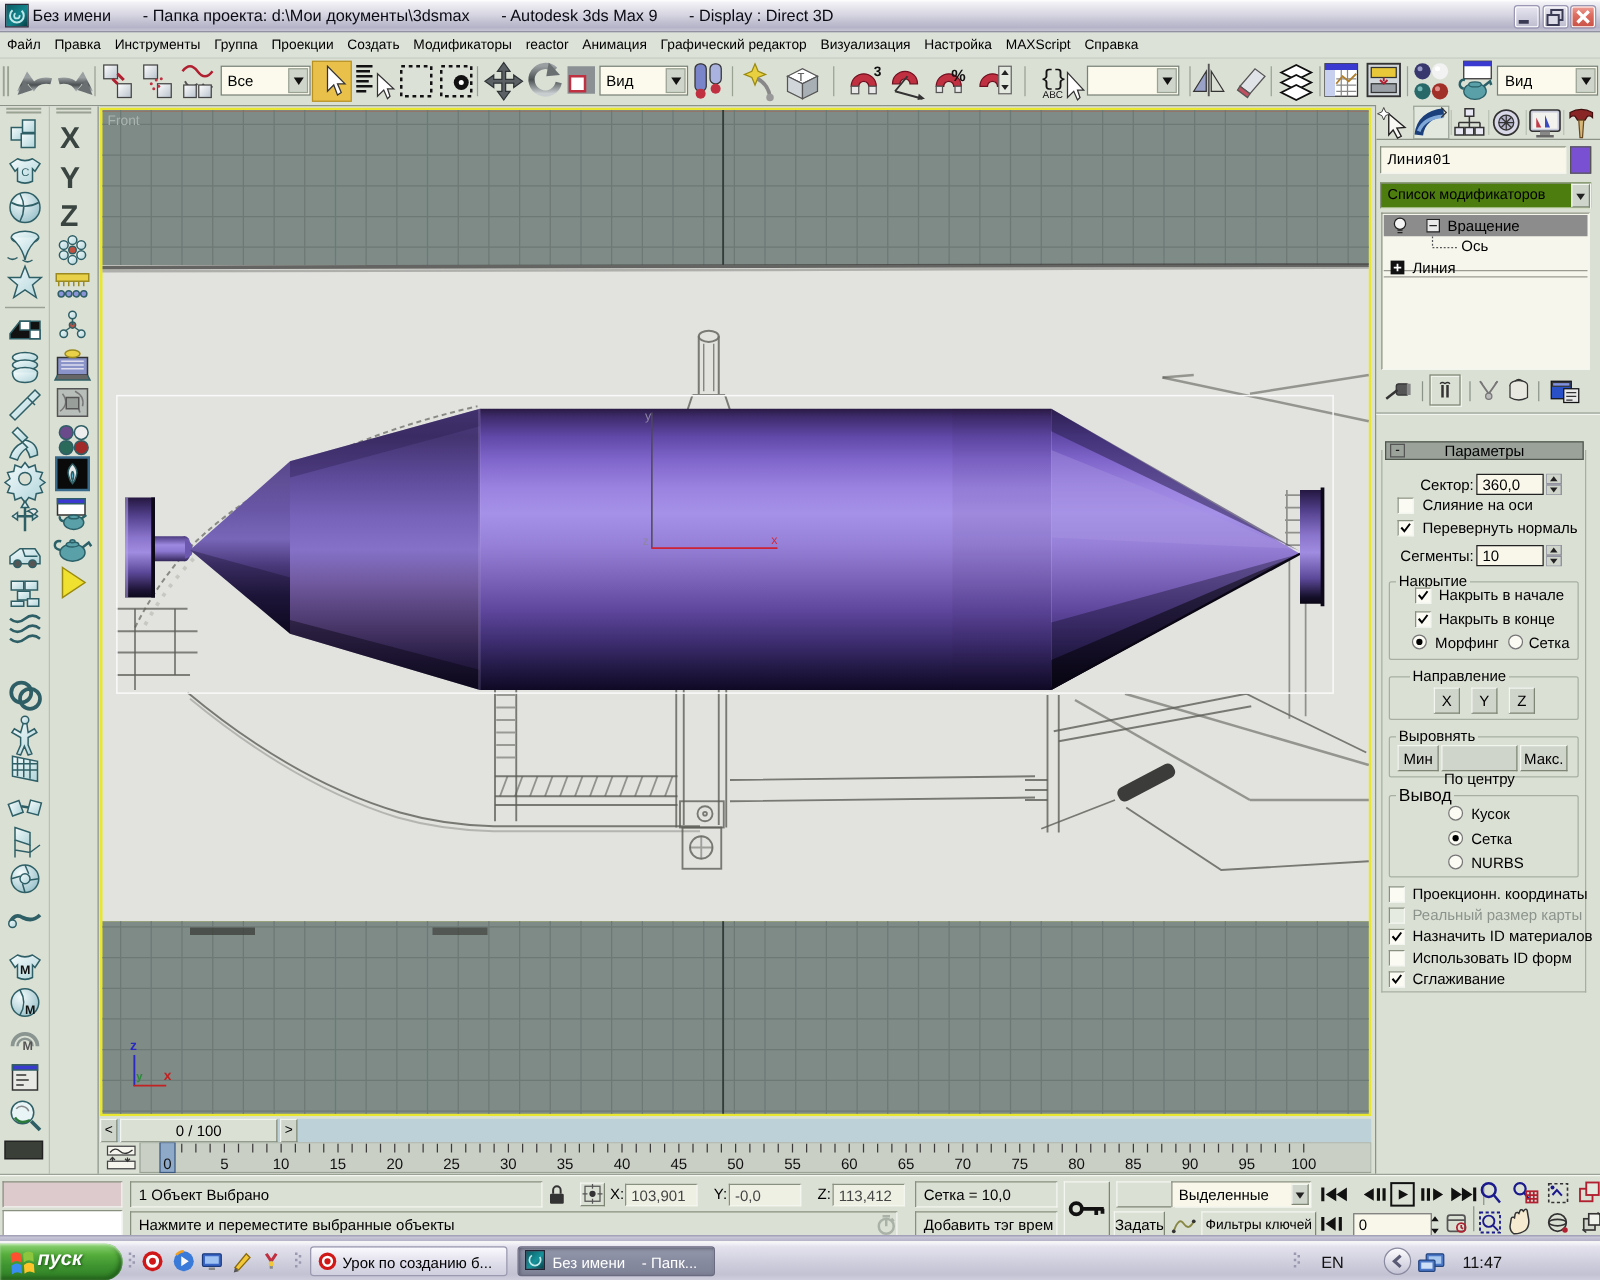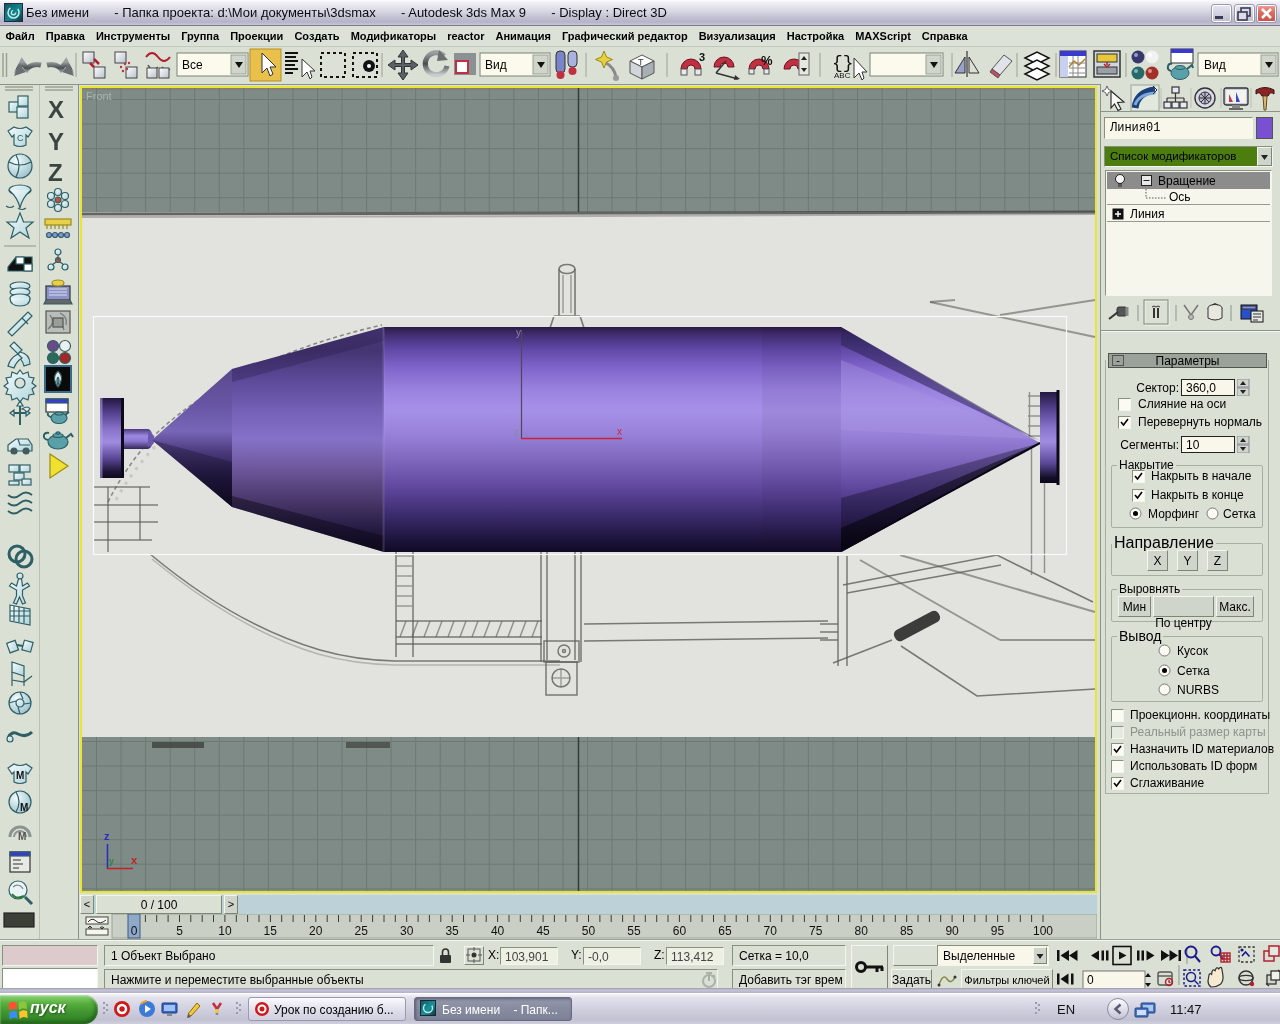--- a/index.html
+++ b/index.html
@@ -9,21 +9,21 @@
 
 #titlebar{left:0;top:0;width:1280px;height:26px;
 background:linear-gradient(#ffffff 0%,#f2f1f6 8%,#d8d7e2 45%,#c2c1d2 70%,#b5b3c7 88%,#c8c7d6 100%);
 border-bottom:1px solid #7a7990;}
 #titletext{left:26px;top:5px;font-size:13px;font-weight:normal;color:#0a0a12;letter-spacing:0px;white-space:pre;}
 .winbtn{top:4px;width:21px;height:19px;border-radius:3px;border:1px solid #9a98b5;box-shadow:inset 0 0 0 1px #fff;}
 #btnmin{left:1211px;background:linear-gradient(#e7e6f0,#bdbccf);}
 #btnmax{left:1234px;background:linear-gradient(#e7e6f0,#bdbccf);}
 #btnclose{left:1256px;background:linear-gradient(#f0a29a 0%,#dd6f62 40%,#c94f44 100%);}
 
-#menubar{left:0;top:26px;width:1280px;height:21px;background:#dce2d8;border-bottom:1px solid #c2c9bd;font-weight:bold;}
+#menubar{left:0;top:26px;width:1280px;height:21px;background:#dce2d8;border-bottom:1px solid #c2c9bd;}
 #menubar span{display:inline-block;font-size:11px;color:#000;padding:4px 5.5px 0 5.5px;}
 
 #toolbar{left:0;top:47px;width:1280px;height:38px;background:#dbe0d5;border-bottom:1px solid #8b9389;}
 
 #leftbar{left:0;top:85px;width:80px;height:855px;background:#dbe0d5;}
 
 #viewport{left:80px;top:86px;width:1017px;height:807px;}
 
 #timeslider{left:80px;top:895px;width:1017px;height:19px;background:#bdd2d8;}
 #trackbar{left:80px;top:914px;width:1017px;height:25px;background:#dbe0d5;}
@@ -813,21 +813,21 @@
      <svg class="abs" style="left:6px;top:1px" width="16" height="15">
             <circle cx="7" cy="6" r="4.5" fill="#f4f4f4" stroke="#222"></circle>
             <path d="M5 11 h4 M5 13 h4" stroke="#222"></path>
           </svg>
      <svg class="abs" style="left:34px;top:3px" width="12" height="12">
             <rect x="0.5" y="0.5" width="10" height="10" fill="#e8e8e8" stroke="#222"></rect>
             <path d="M2.5 5.5 h6" stroke="#222"></path>
           </svg>
      <span class="abs" style="left:51px;top:2px;color:#000;">Вращение</span>
    </div>
-   <div class="abs" style="left:1px;top:18px;width:163px;height:16px;border-bottom:1px solid #9a9a92;">
+   <div class="abs" style="left:1px;top:18px;width:163px;height:28px;border-bottom:1px solid #9a9a92;">
      <svg class="abs" style="left:38px;top:0px" width="30" height="16">
             <path d="M1 0 V9 M1 9 H22" stroke="#555" stroke-dasharray="1.5,1.5" fill="none"></path>
           </svg>
      <span class="abs" style="left:62px;top:1px;">Ось</span>
    </div>
    <div class="abs" style="left:1px;top:35px;width:163px;height:16px;border-bottom:1px solid #9a9a92;">
      <svg class="abs" style="left:5px;top:2px" width="12" height="12">
             <rect x="0.5" y="0.5" width="11" height="11" fill="#111"></rect>
             <path d="M6 3 V9 M3 6 H9" stroke="#fff" stroke-width="1.4"></path>
           </svg>
@@ -920,21 +920,21 @@
         <circle cx="6.5" cy="6.5" r="5.5" fill="#fbfbf4" stroke="#777"></circle>
         <circle cx="6.5" cy="6.5" r="2.5" fill="#000"></circle>
       </svg>
  <div class="abs" style="left:47px;top:423px;">Морфинг</div>
  <svg class="abs" style="left:105px;top:423px" width="13" height="13">
         <circle cx="6.5" cy="6.5" r="5.5" fill="#fbfbf4" stroke="#777"></circle>
       </svg>
  <div class="abs" style="left:122px;top:423px;">Сетка</div>
 
  <fieldset class="abs" style="left:10px;top:450px;width:152px;height:42px;border:1px solid #a7afa3;border-radius:2px;margin:0;padding:0;">
-        <legend style="font-size:16px;margin-left:0;padding:0 2px;">Направление</legend>
+        <legend style="font-size:12px;margin-left:16px;padding:0 2px;">Направление</legend>
       </fieldset>
  <div class="abs raise" style="left:46px;top:466px;width:21px;height:21px;background:#cfd5cb;text-align:center;padding-top:3px;">X</div>
  <div class="abs raise" style="left:76px;top:466px;width:21px;height:21px;background:#cfd5cb;text-align:center;padding-top:3px;">Y</div>
  <div class="abs raise" style="left:106px;top:466px;width:21px;height:21px;background:#cfd5cb;text-align:center;padding-top:3px;">Z</div>
 
  <fieldset class="abs" style="left:10px;top:498px;width:152px;height:40px;border:1px solid #a7afa3;border-radius:2px;margin:0;padding:0;">
         <legend style="font-size:12px;margin-left:5px;padding:0 2px;">Выровнять</legend>
       </fieldset>
  <div class="abs raise" style="left:17px;top:512px;width:33px;height:21px;background:#cfd5cb;text-align:center;padding-top:3px;">Мин</div>
  <div class="abs raise" style="left:52px;top:512px;width:61px;height:21px;background:#cfd5cb;text-align:center;padding-top:19px;">По центру</div>

